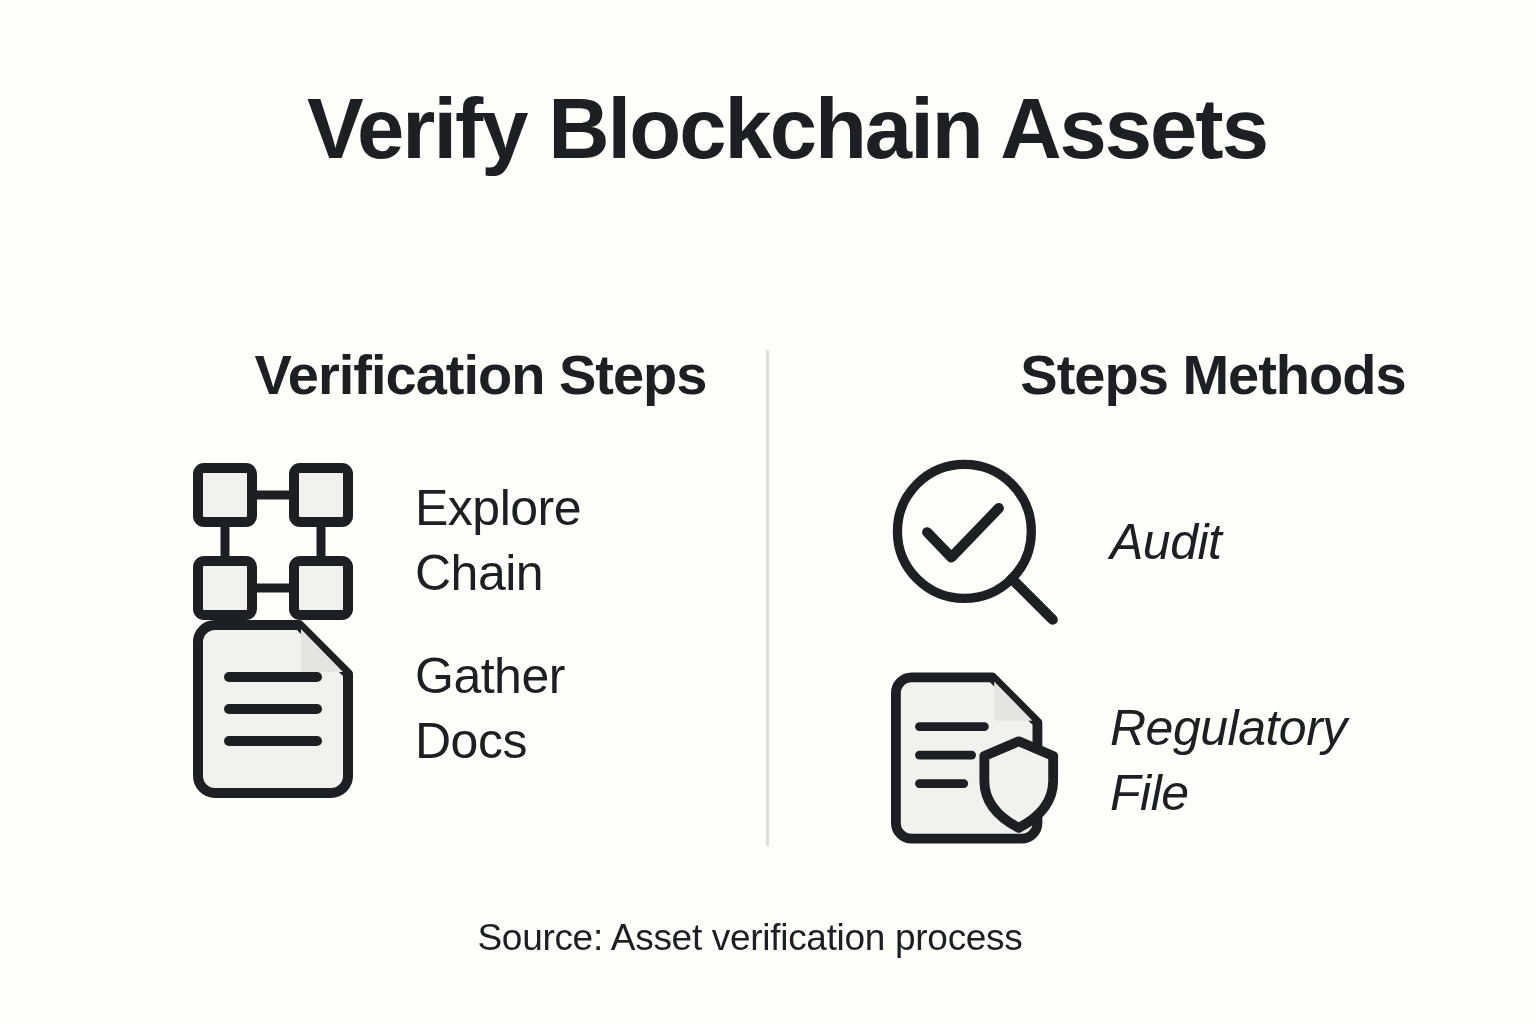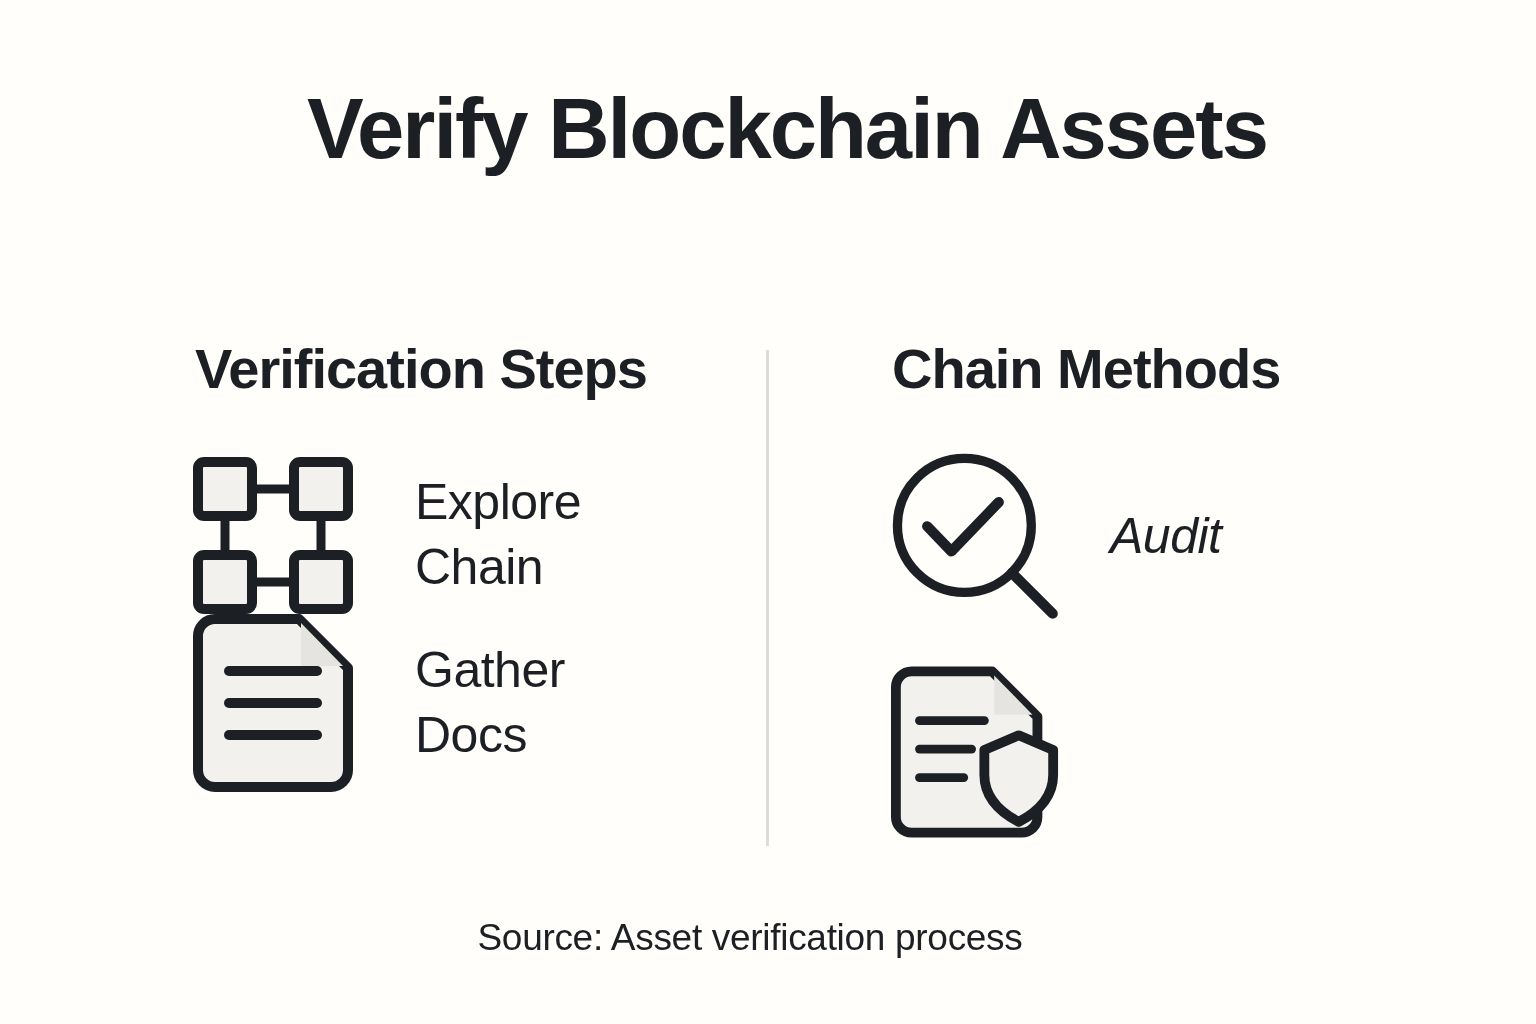--- a/index.html
+++ b/index.html
@@ -27,23 +27,24 @@
   }
   .divider {
     position:absolute; left:766px; top:14px;
     width:3px; height:496px;
     background:var(--divider,#DCDCDA);
   }
   .column { position:absolute; top:0; width:768px; box-sizing:border-box; }
   .column.left  { left:0;   padding-left:193px; }
   .column.right { left:768px; padding-left:122px; }
   .col-title {
-    margin:2px;
+    margin:8px;
     font-size:56px; font-weight:700; line-height:1.1;
     letter-spacing:-1px;
+    text-align:center;
   }
   .column.left  .col-title { margin-bottom:57px; }
   .column.right .col-title { margin-bottom:47px; }
   .row { display:flex; align-items:center; }
   .column.left  .row-1 { margin-bottom:44px; }
   .column.right .row-1 { margin-bottom:38px; }
   .icon-box { flex:0 0 auto; display:flex; align-items:center; }
   .column.left  .icon-box { width:160px; }
   .column.right .icon-box { width:172px; }
   .item-label {
@@ -128,21 +129,21 @@
           </svg>
         </div>
         <div class="item-label">
           <div>Gather</div>
           <div>Docs</div>
         </div>
       </div>
     </div>
 
     <div class="column right">
-      <h2 class="col-title">Chain Methods</h2>
+      <h2 class="col-title">Steps Methods</h2>
 
       <div class="row row-1">
         <div class="icon-box">
           <svg width="180" height="180" viewBox="0 0 185 185">
             <circle class="i-open" cx="80" cy="80" r="72"></circle>
             <polyline class="i-check" points="40,81 66,108 117,55"></polyline>
             <line class="i-check" x1="131" y1="131" x2="175" y2="175"></line>
           </svg>
         </div>
         <div class="item-label">
@@ -154,20 +155,24 @@
         <div class="icon-box">
           <svg width="175" height="180" viewBox="0 0 175 180">
             <path class="i-shape" d="M22 5 H104 L150 51 V153 A16 16 0 0 1 134 169 H22 A16 16 0 0 1 6 153 V21 A16 16 0 0 1 22 5 Z"></path>
             <polygon class="i-shade" points="106,9 106,49 145,49"></polygon>
             <line class="i-line-thin" x1="30" y1="55" x2="96" y2="55"></line>
             <line class="i-line-thin" x1="30" y1="84" x2="83" y2="84"></line>
             <line class="i-line-thin" x1="30" y1="113" x2="75" y2="113"></line>
             <path class="i-shape" d="M131 70 L166 85 V110 C166 131 152 147 131 158 C110 147 96 131 96 110 V85 Z"></path>
           </svg>
         </div>
+        <div class="item-label">
+          <div>Regulatory</div>
+          <div>File</div>
+        </div>
       </div>
     </div>
   </div>
 
   <div class="footer">
     <p class="source">Source: Asset verification process</p>
   </div>
 
 </div>
 

